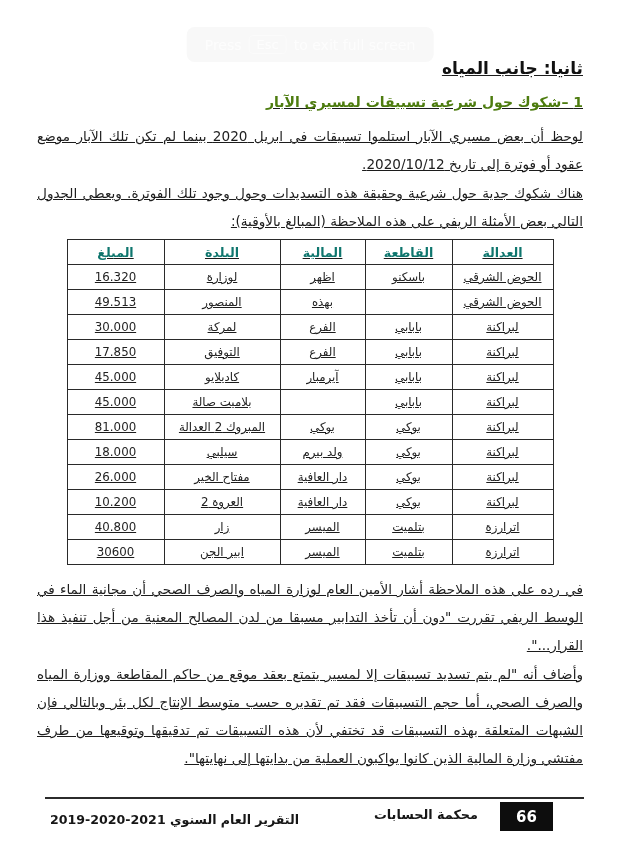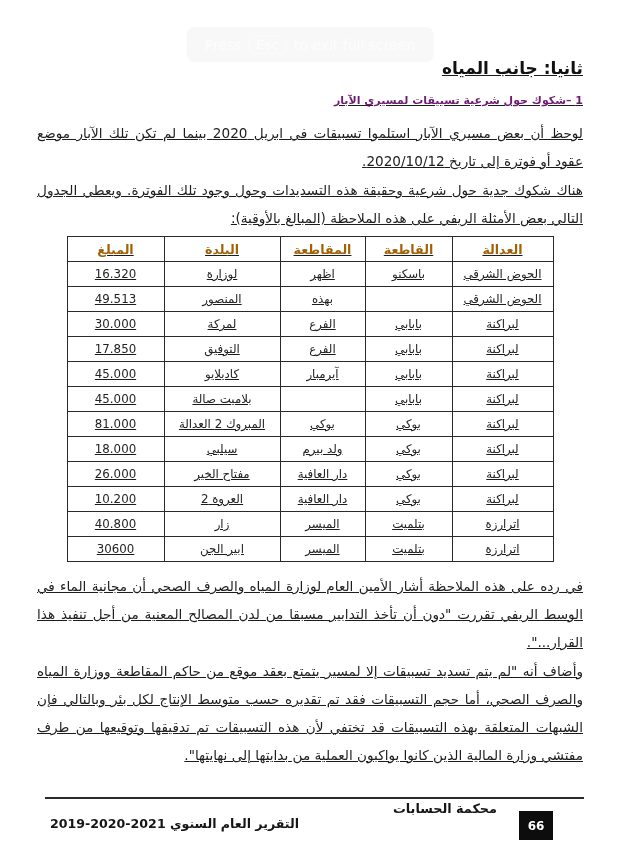--- a/index.html
+++ b/index.html
@@ -24,21 +24,21 @@
     padding:1px 7px;font-size:13px;color:#fdfdfd;
   }
   .content{
     position:absolute;top:58px;right:37px;left:37px;
     direction:rtl;text-align:right;text-decoration:underline;
   }
   h1.sec{
     font-size:17px;font-weight:bold;margin:0 0 16px 0;color:#111;
   }
   h2.sub{
-    font-size:11px;font-weight:bold;margin:0 0 12px 0;color:#701a75;
+    font-size:14px;font-weight:bold;margin:0 0 12px 0;color:#4d7c0f;
   }
   p.body{
     font-size:13.6px;line-height:28px;margin:0 0 1px 0;
     text-align:justify;color:#1d1d1d;
   }
   p.last{position:relative;}
   .wm{
     position:absolute;left:210px;bottom:0px;
     font-size:21px;font-weight:bold;color:#0b0b0b;
     direction:ltr;letter-spacing:0.5px;
@@ -47,42 +47,42 @@
     border-collapse:collapse;margin:4px auto 10px auto;
     width:486px;table-layout:fixed;
   }
   table.adv th, table.adv td{
     border:1px solid #2a2a2a;
     height:24px;padding:0 3px;
     text-align:center;vertical-align:middle;
     font-size:11.8px;color:#222;
     overflow:hidden;white-space:nowrap;
   }
-  table.adv th{font-weight:bold;font-size:12.6px;color:#a16207;}
+  table.adv th{font-weight:bold;font-size:12.6px;color:#0f766e;}
   td.num{direction:ltr;font-size:12.6px;}
   
   .footer-rule{
     position:absolute;top:797px;left:45px;right:36px;
     height:2px;background:#2b2b2b;
   }
   .footer-row{
     position:absolute;top:801px;left:50px;right:67px;
     display:flex;justify-content:space-between;align-items:center;
   }
   .report-title{
     direction:rtl;font-size:12.6px;font-weight:bold;color:#161616;margin-top:6px;
   }
   .footer-right{display:flex;align-items:flex-start;gap:22px;}
   .court-name{
-    direction:rtl;font-size:12.8px;font-weight:bold;color:#161616;
+    direction:rtl;font-size:12.8px;font-weight:bold;color:#161616;margin-top:6px;
   }
   .page-badge{
-    width:34px;height:29px;background:#0d0d0d;color:#ffffff;
+    width:53px;height:29px;background:#0d0d0d;color:#ffffff;
     display:flex;align-items:center;justify-content:center;
-    font-size:12px;font-weight:bold;margin-top:10px;
+    font-size:15px;font-weight:bold;margin-top:1px;
   }
 </style>
 </head>
 <body>
 
 <div class="page">
 
   <div class="esc-toast">
     <span>Press</span>
     <span class="esc-key">Esc</span>
@@ -101,21 +101,21 @@
         <col style="width:101px">
           <col style="width:87px">
           <col style="width:85px">
           <col style="width:116px">
           <col style="width:97px">
       </colgroup>
       <thead>
         <tr>
           <th>العدالة</th>
           <th>القاطعة</th>
-          <th>المقاطعة</th>
+          <th>المالية</th>
           <th>البلدة</th>
           <th>المبلغ</th>
         </tr>
       </thead>
       <tbody>
           <tr>
         <td>الحوض الشرقي</td>
         <td>باسكنو</td>
         <td>اظهر</td>
         <td>لوزارة</td>

